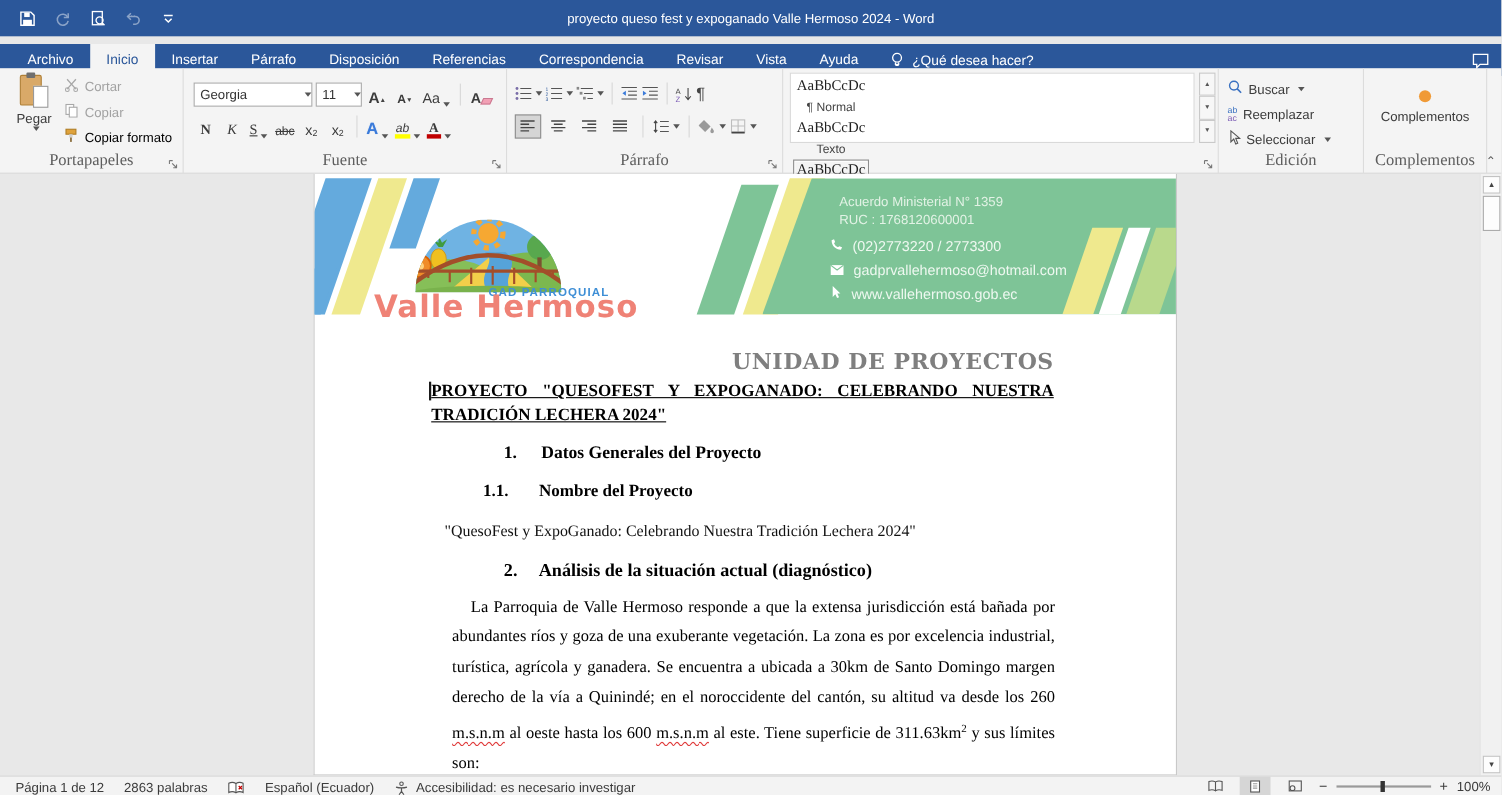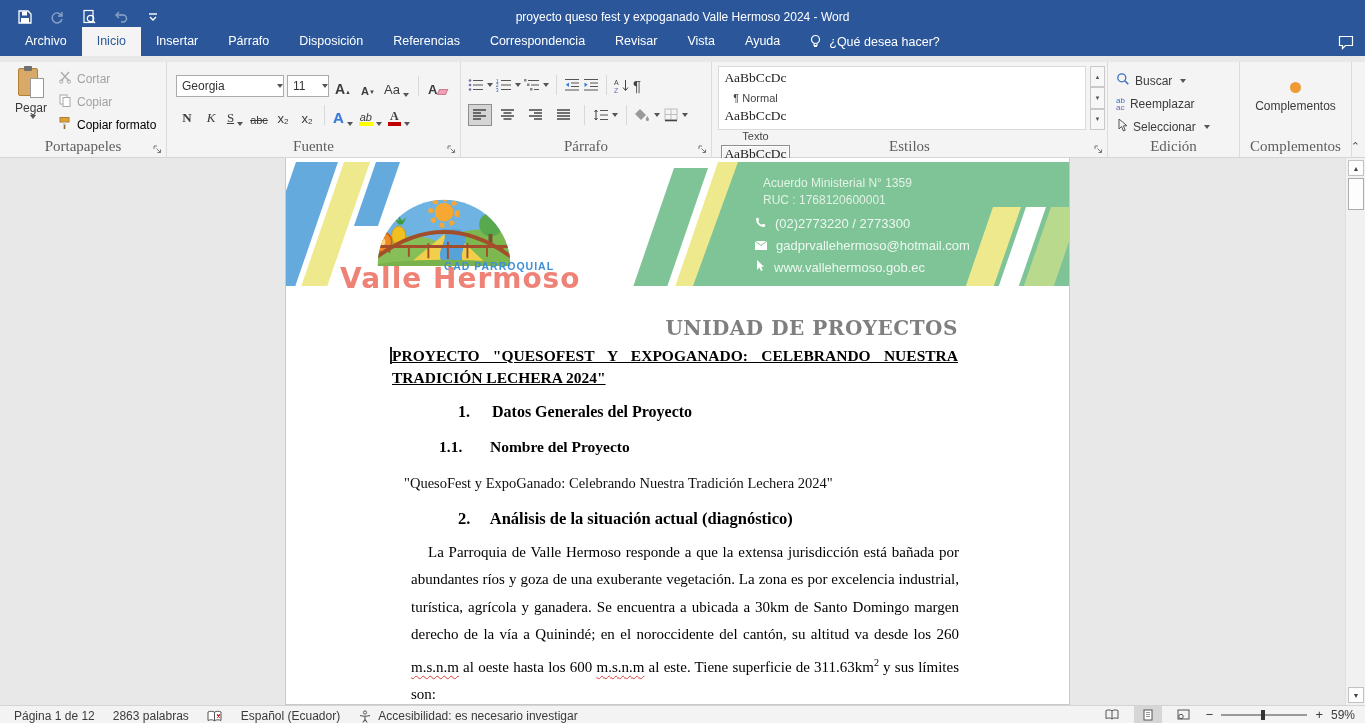--- a/index.html
+++ b/index.html
@@ -12,21 +12,21 @@
               display:flex; align-items:center; color:#fff; }
   .qat { display:flex; align-items:center; gap:14px; padding-left:16px; }
   .qat .qbtn { width:18px; height:18px; display:flex; align-items:center; justify-content:center; }
   .qat .dim svg { opacity:.45; }
   .title-center { position:absolute; left:0; right:0; text-align:center; font-size:12px; color:#fff; pointer-events:none; }
   .tb-right { position:absolute; right:0; top:0; height:33px; display:flex; align-items:center; }
   .signin { background:#fff; color:#2b579a; font-size:12px; padding:3px 12px; margin-right:28px; }
   .winbtn { width:46px; height:33px; display:flex; align-items:center; justify-content:center; }
 
   
-  .tabrow { position:absolute; left:0; top:27px; width:1365px; height:29px; background:#2b579a;
+  .tabrow { position:absolute; left:0; top:40px; width:1365px; height:29px; background:#2b579a;
             display:flex; align-items:stretch; padding-left:10px; }
   .tab { padding:0 15px; line-height:29px; font-size:12.5px; color:#fff; white-space:nowrap; }
   .tab.active { background:#f4f4f4; color:#2b579a; }
   .tellme { display:flex; align-items:center; gap:7px; color:#fff; font-size:12.5px; margin-left:14px; }
   .comments-btn { position:absolute; right:8px; top:4px; width:22px; height:22px; display:flex; align-items:center; justify-content:center; }
 
   
   .ribbon { position:absolute; left:0; top:62px; width:1365px; height:96px; background:#f4f4f4; border-bottom:1px solid #d5d5d5; }
   .grp { position:absolute; top:0; height:96px; border-right:1px solid #dcdcdc; }
   .grp-label { position:absolute; bottom:3px; left:0; right:0; text-align:center; font-size:15px; color:#5e5e5e;font-family:Liberation Serif, serif; }
@@ -444,21 +444,20 @@
         <div class="style-card">
           <span class="st-preview h1">AaBbC(</span>
           <span class="st-label">Título 1</span>
         </div>
       </div>
       <div class="st-scroll">
         <div class="st-sbtn">▲</div>
         <div class="st-sbtn">▼</div>
         <div class="st-sbtn">▼</div>
       </div>
-      <div class="grp-label">Estilos</div>
       <div class="launcher">
         <svg width="9" height="9" viewBox="0 0 9 9">
             <path d="M1 1h3M1 1v3" stroke="#777" fill="none"></path>
             <path d="M3.5 3.5L7.5 7.5M7.5 4.5v3h-3" stroke="#777" fill="none"></path>
           </svg>
       </div>
     </div>
 
     <div class="grp g-edit">
       <div class="edit-row" style="position:absolute;top:8px;">
@@ -656,17 +655,17 @@
         <svg width="13" height="11" viewBox="0 0 13 11">
             <rect x="1" y="1" width="11" height="9" fill="none" stroke="#555"></rect>
             <circle cx="4" cy="7.5" r="2.2" fill="none" stroke="#555"></circle>
           </svg>
       </span>
       <span style="font-size:13px;">−</span>
       <span class="zoomtrack">
           <span class="zoomthumb"></span>
         </span>
       <span style="font-size:13px;">+</span>
-      <span>59%</span>
+      <span>100%</span>
     </div>
   </div>
 
 </div>
 
 </body></html>

